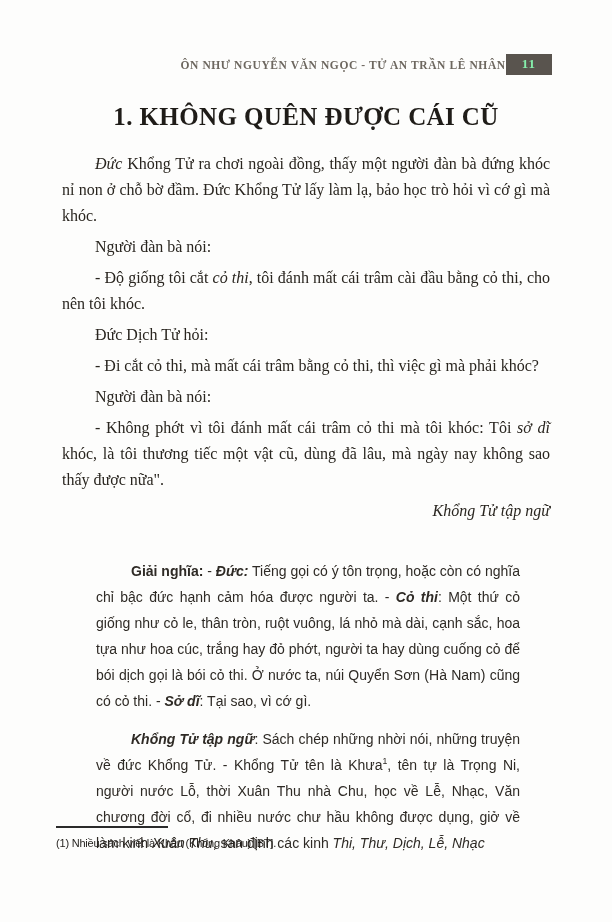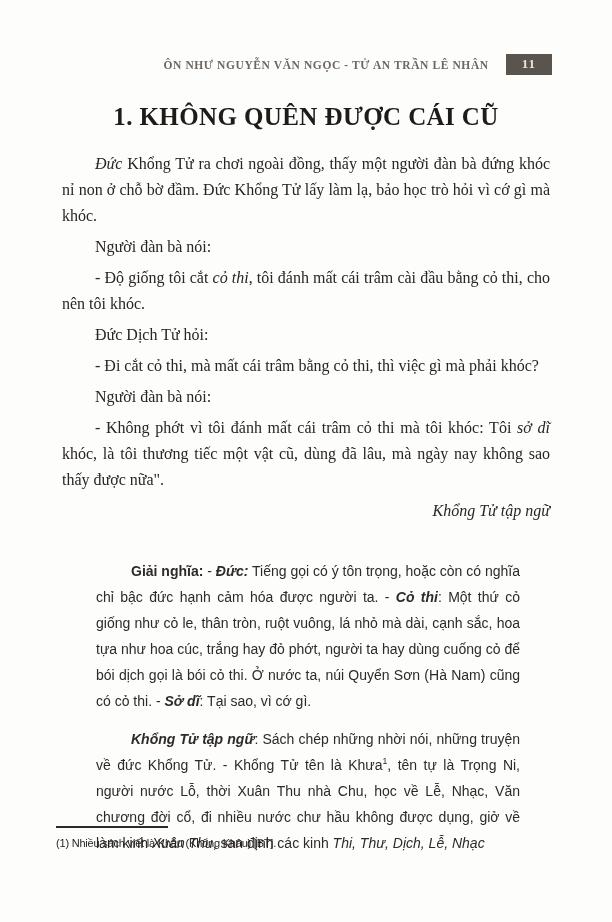--- a/index.html
+++ b/index.html
@@ -9,29 +9,29 @@
     margin: 0 auto;
     background: #fdfdfc;
     font-family: "Liberation Serif", "DejaVu Serif", serif;
     color: #29251f;
     overflow: hidden;
   }
 
   
   .header {
     position: absolute; top: 54px; right: 60px; left: 62px;
-    display: flex; align-items: center; justify-content: flex-end; gap: 17px;
+    display: flex; align-items: center; justify-content: flex-end; gap: 0;
   }
   .running-title {
     font-size: 11.5px; font-weight: 600; letter-spacing: 0.6px;
     color: #6d675f; white-space: nowrap;
   }
   .page-badge {
     display: inline-block;
-    background: #59544e; color: #e5e5e5;
+    background: #59544e; color: #86efac;
     font-size: 13px; font-weight: bold;
     padding: 2px 16px 3px;
     letter-spacing: 1px;
   }
 
   
   .title {
     position: absolute; top: 103px; left: 0; right: 0;
     margin: 0; text-align: center;
     font-size: 25px; font-weight: bold; letter-spacing: 0.4px;

